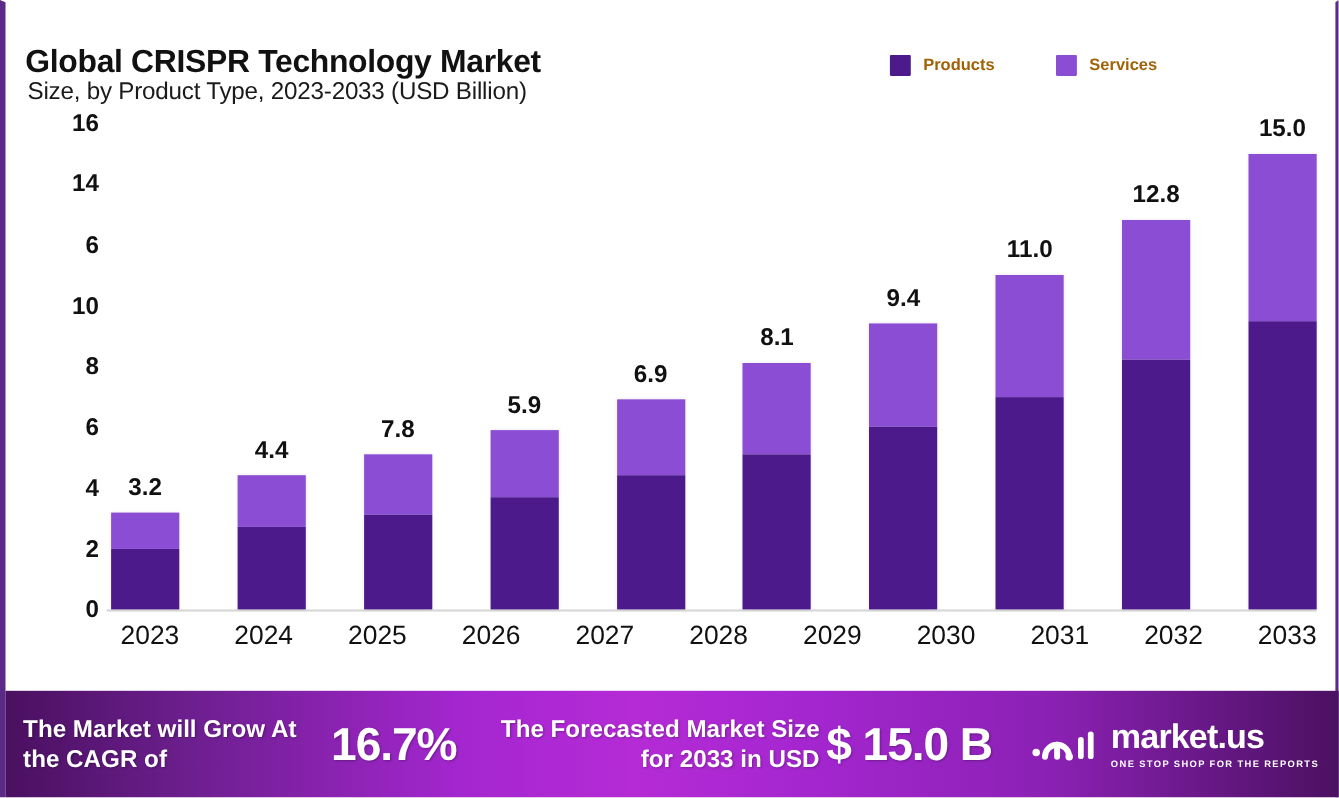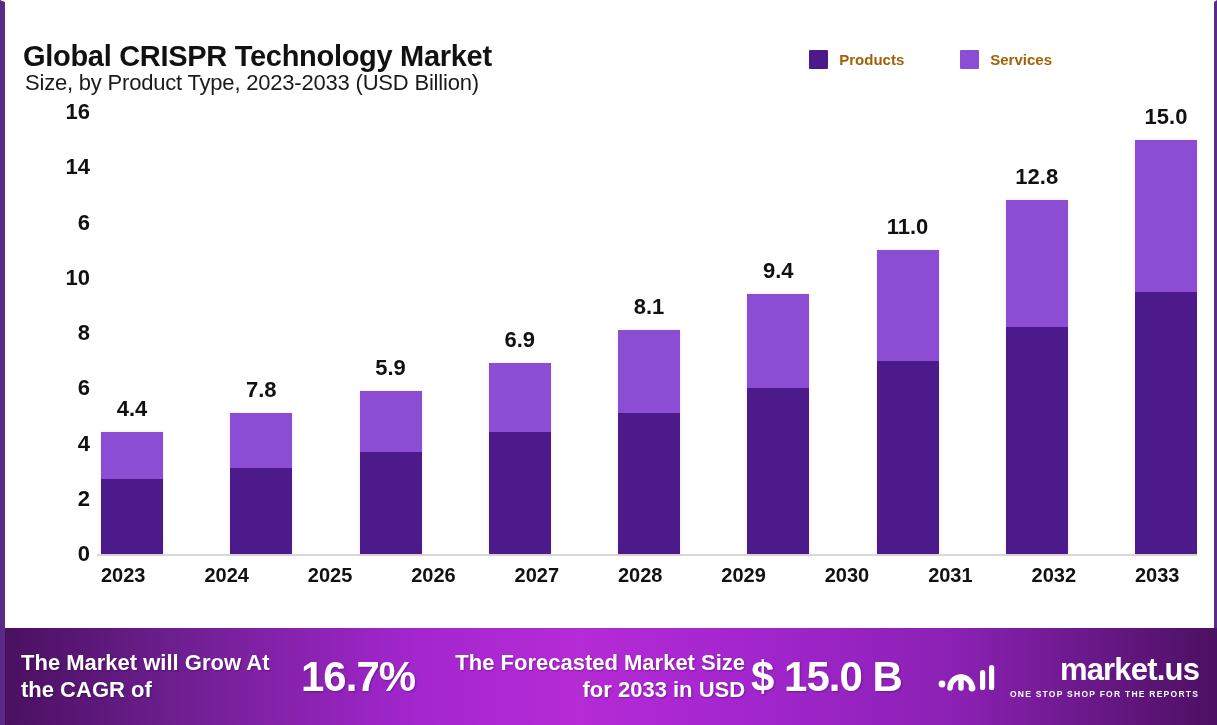--- a/index.html
+++ b/index.html
@@ -79,41 +79,41 @@
     box-shadow:0 0 3px rgba(0,0,0,0.10);
   }
   .seg-services{width:100%;background:#8b4dd4;}
   .seg-products{width:100%;background:#4d1a8c;}
 
   .xaxis{
     position:absolute;left:96px;top:452px;width:1096px;height:46px;
     display:flex;justify-content:space-between;
   }
   .xtick{
-    width:62px;text-align:left;
-    font-size:20px;font-weight:bold;color:#111;
+    width:62px;text-align:right;
+    font-size:24px;font-weight:normal;color:#111;
   }
 
   
   .footer{
     position:absolute;left:0;bottom:0;width:1217px;height:97px;
     background:linear-gradient(90deg,#4a1060 0%,#6d1f8f 14%,#a426cf 34%,#b52bd6 47%,#a426cf 60%,#8b21b4 78%,#4a1060 100%);
     display:flex;align-items:center;
     overflow:hidden;
   }
   .f-text{
     color:#ffffff;font-weight:bold;line-height:1.22;
     text-shadow:1px 1px 2px rgba(0,0,0,0.28);
   }
   .f-cagr-label{margin-left:16px;font-size:22px;width:278px;}
   .f-cagr-value{font-size:42px;letter-spacing:-1px;margin-left:2px;}
   .f-fore-label{margin-left:30px;font-size:22px;width:300px;text-align:right;}
   .f-fore-value{font-size:42px;letter-spacing:-1px;margin-left:6px;}
   .brand{
-    display:flex;align-items:center;gap:12px;margin-left:34px;text-align:right;
+    display:flex;align-items:center;gap:12px;margin-left:34px;
   }
   .brand-mark{width:62px;height:40px;display:block;}
   .brand-text{display:flex;flex-direction:column;}
   .brand-name{
     color:#fff;font-size:31px;font-weight:bold;line-height:1;letter-spacing:-0.8px;
   }
   .brand-tag{
     color:#ffffff;font-size:8.5px;font-weight:bold;letter-spacing:1.25px;
     margin-top:4px;white-space:nowrap;
   }
@@ -145,20 +145,27 @@
         <div class="ytick" style="top: 331.5px;">4</div>
         <div class="ytick" style="top: 276.25px;">6</div>
         <div class="ytick" style="top: 221px;">8</div>
         <div class="ytick" style="top: 165.75px; text-align: right;">10</div>
         <div class="ytick" style="top: 110.5px;">6</div>
         <div class="ytick" style="top: 55.25px;">14</div>
         <div class="ytick" style="top: 0px;">16</div>
       </div>
     <div class="baseline"></div>
     <div class="bars" id="bars-root">
+        <div class="bar-group">
+          <div class="bar-total" style="bottom: 98.4px;">3.2</div>
+          <div class="stack" style="height: 88.4px;">
+            <div class="seg-services" style="height: 33.15px; background: rgb(139, 77, 212);"></div>
+            <div class="seg-products" style="height: 55.25px; background: rgb(77, 26, 140);"></div>
+          </div>
+        </div>
         <div class="bar-group">
           <div class="bar-total" style="bottom: 131.55px;">4.4</div>
           <div class="stack" style="height: 121.55px;">
             <div class="seg-services" style="height: 46.9625px; background: rgb(139, 77, 212);"></div>
             <div class="seg-products" style="height: 74.5875px; background: rgb(77, 26, 140);"></div>
           </div>
         </div>
         <div class="bar-group">
           <div class="bar-total" style="bottom: 150.887px;">7.8</div>
           <div class="stack" style="height: 140.887px;">

